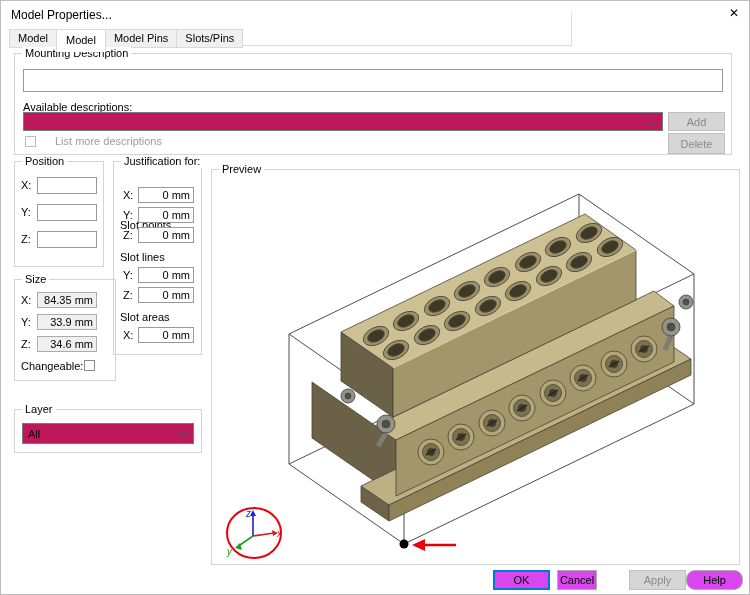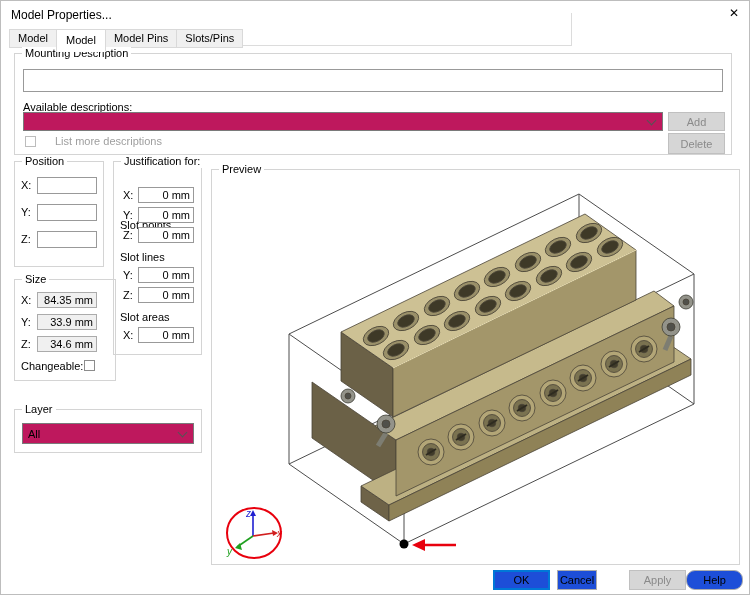--- a/index.html
+++ b/index.html
@@ -20,21 +20,21 @@
   .lbl.gray{color:#9e9e9e;}
   input.tb{position:absolute;border:1px solid #999;background:#fff;font-family:"Liberation Sans",sans-serif;
        font-size:11px;padding:0 3px;box-sizing:border-box;outline:none;}
   input.tb.num{text-align:right;}
   input.tb.ro{background:#f0f0f0;border-color:#ababab;}
   .combo{position:absolute;border:1px solid #7a7a7a;background:#be185d;box-sizing:border-box;
        display:flex;align-items:center;padding:0 5px;}
   .combo .val{flex:1;line-height:12px;}
   .chev{width:6px;height:6px;border-right:1px solid #555;border-bottom:1px solid #555;
        transform:rotate(45deg);margin:-3px 2px 0 0;flex:none;}
-  .btn{position:absolute;border:1px solid #adadad;background:#1d4ed8;font-size:11px;
+  .btn{position:absolute;border:1px solid #adadad;background:#d946ef;font-size:11px;
        display:flex;align-items:center;justify-content:center;box-sizing:border-box;cursor:default;}
   .btn.primary{border:1px solid #0078d7;box-shadow:inset 0 0 0 1px #0078d7;}
   .btn.disabled{background:#d6d6d6;border-color:#c0c0c0;color:#8a8a8a;}
   .cb{position:absolute;width:11px;height:11px;border:1px solid #8c8c8c;background:#fff;box-sizing:border-box;}
   .cb.dis{border-color:#bcbcbc;}
 </style>
 </head>
 <body>
 
 <div class="win">

